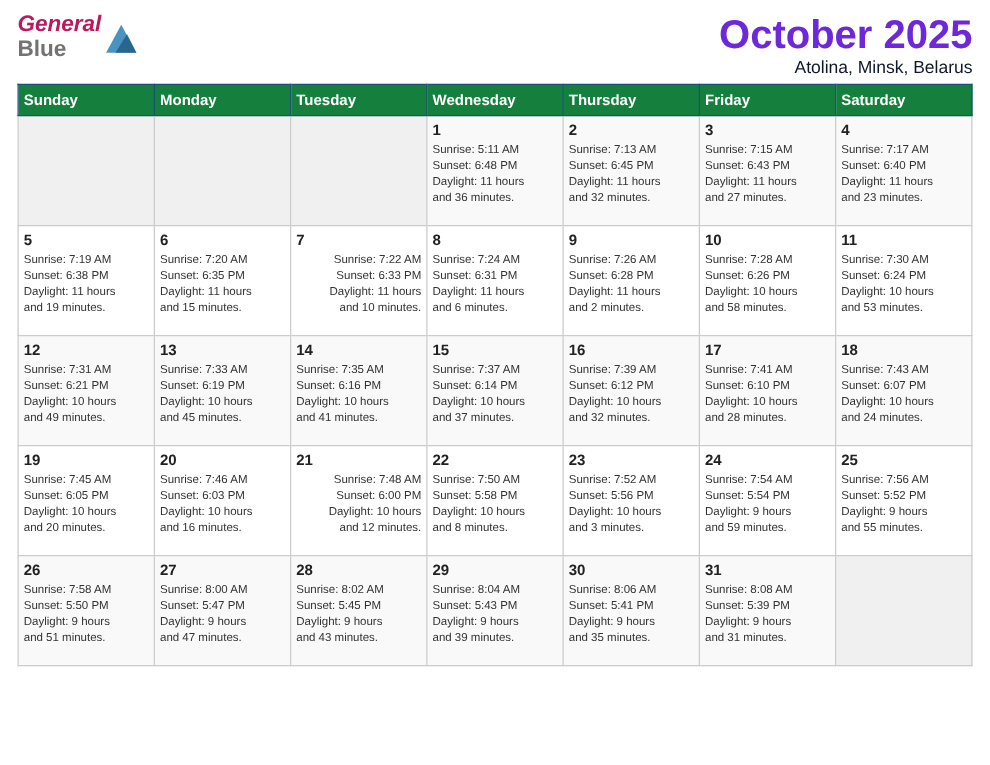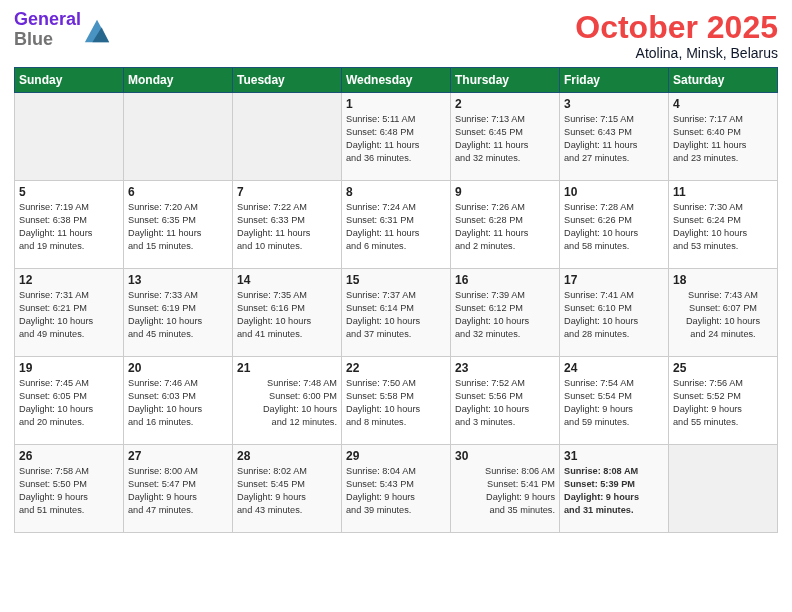--- a/index.html
+++ b/index.html
@@ -22,34 +22,34 @@
     }
     .logo {
       display: flex;
       align-items: center;
     }
     .logo-text {
       font-size: 18px;
       font-weight: bold;
       line-height: 1.1;
     }
-    .logo-general { color: #6d28d9; }
+    .logo-general { color: #be185d; font-style: italic; }
     .logo-blue { color: #737373; }
     .logo-icon {
       width: 28px;
       height: 28px;
       margin-left: 2px;
     }
     .title-block {
       text-align: right;
     }
     .month-title {
       font-size: 32px;
       font-weight: bold;
-      color: #ef4444;
+      color: #6d28d9;
       line-height: 1.1;
     }
     .location {
       font-size: 14px;
       color: #0f172a;
     }
     table {
       width: 100%;
       border-collapse: collapse;
       table-layout: fixed;
@@ -173,21 +173,21 @@
           </td>
           <td>
             <span class="day-num">6</span>
             <div class="day-info" style="white-space: pre-line;">Sunrise: 7:20 AM
 Sunset: 6:35 PM
 Daylight: 11 hours
 and 15 minutes.</div>
           </td>
           <td>
             <span class="day-num">7</span>
-            <div class="day-info" style="white-space: pre-line;">Sunrise: 7:22 AM
+            <div class="day-info" style="white-space: pre-line; text-align: right;">Sunrise: 7:22 AM
 Sunset: 6:33 PM
 Daylight: 11 hours
 and 10 minutes.</div>
           </td>
           <td>
             <span class="day-num">8</span>
             <div class="day-info" style="white-space: pre-line;">Sunrise: 7:24 AM
 Sunset: 6:31 PM
 Daylight: 11 hours
 and 6 minutes.</div>
@@ -252,21 +252,21 @@
           </td>
           <td>
             <span class="day-num">17</span>
             <div class="day-info" style="white-space: pre-line;">Sunrise: 7:41 AM
 Sunset: 6:10 PM
 Daylight: 10 hours
 and 28 minutes.</div>
           </td>
           <td>
             <span class="day-num">18</span>
-            <div class="day-info" style="white-space: pre-line; text-align: center;">Sunrise: 7:43 AM
+            <div class="day-info" style="white-space: pre-line;">Sunrise: 7:43 AM
 Sunset: 6:07 PM
 Daylight: 10 hours
 and 24 minutes.</div>
           </td>
         </tr>
         <tr>
           <td>
             <span class="day-num">19</span>
             <div class="day-info" style="white-space: pre-line;">Sunrise: 7:45 AM
 Sunset: 6:05 PM
@@ -340,28 +340,28 @@
           </td>
           <td>
             <span class="day-num">29</span>
             <div class="day-info" style="white-space: pre-line;">Sunrise: 8:04 AM
 Sunset: 5:43 PM
 Daylight: 9 hours
 and 39 minutes.</div>
           </td>
           <td>
             <span class="day-num">30</span>
-            <div class="day-info" style="white-space: pre-line; text-align: right;">Sunrise: 8:06 AM
+            <div class="day-info" style="white-space: pre-line;">Sunrise: 8:06 AM
 Sunset: 5:41 PM
 Daylight: 9 hours
 and 35 minutes.</div>
           </td>
           <td>
             <span class="day-num">31</span>
-            <div class="day-info" style="white-space: pre-line; font-weight: bold;">Sunrise: 8:08 AM
+            <div class="day-info" style="white-space: pre-line;">Sunrise: 8:08 AM
 Sunset: 5:39 PM
 Daylight: 9 hours
 and 31 minutes.</div>
           </td>
           <td class="empty-cell"></td>
         </tr>
       </tbody>
   </table>
 </div>
 

